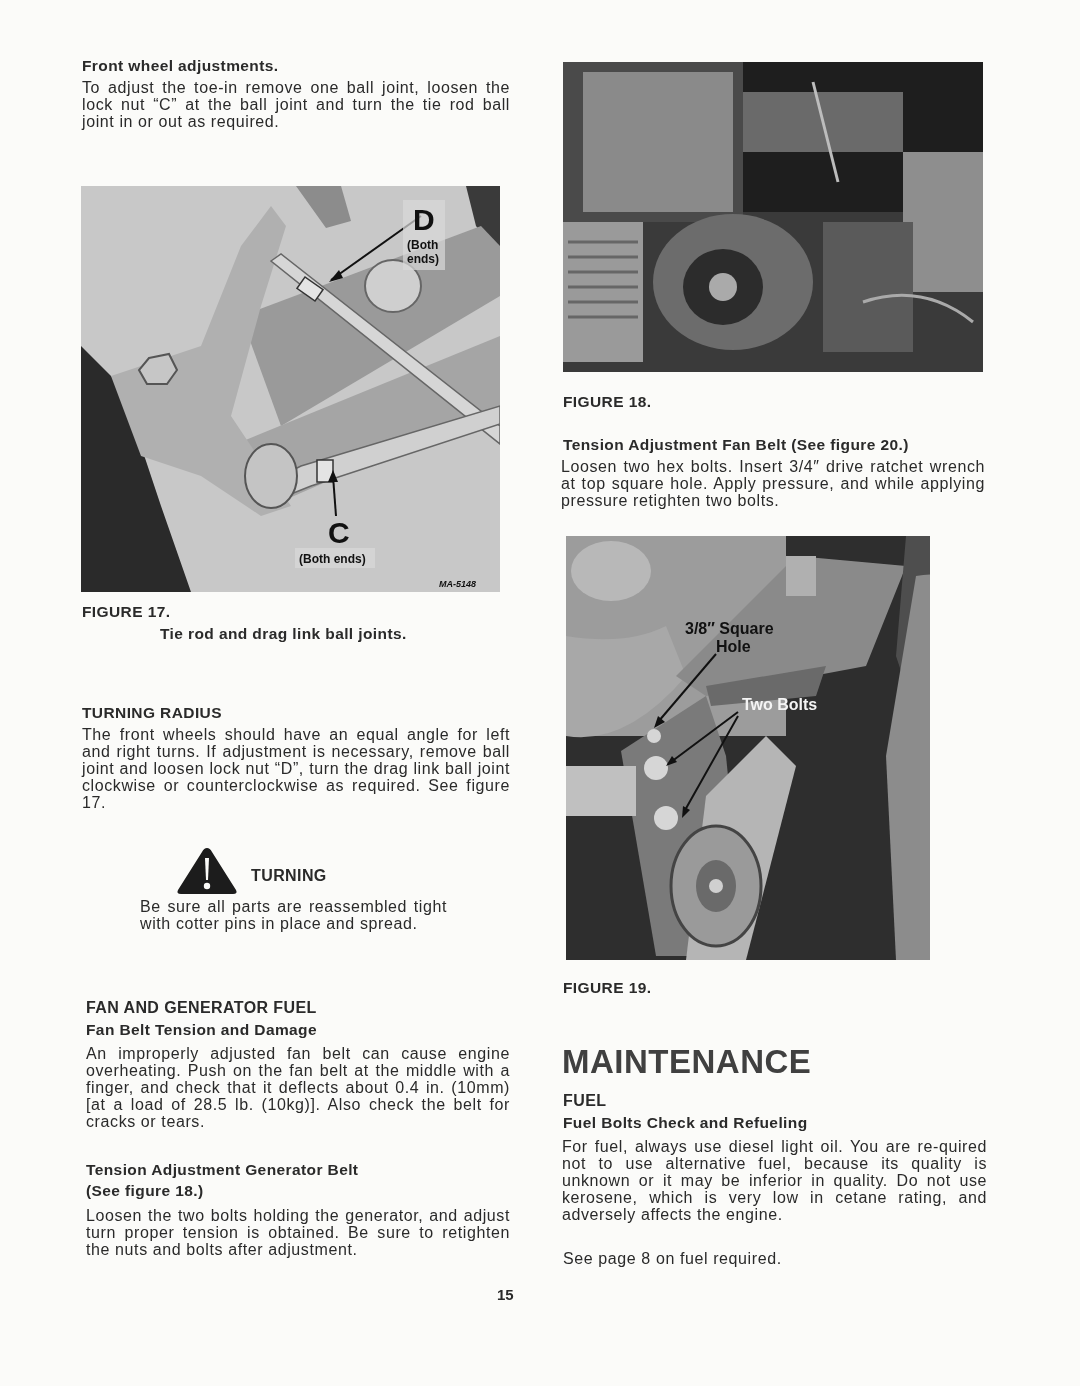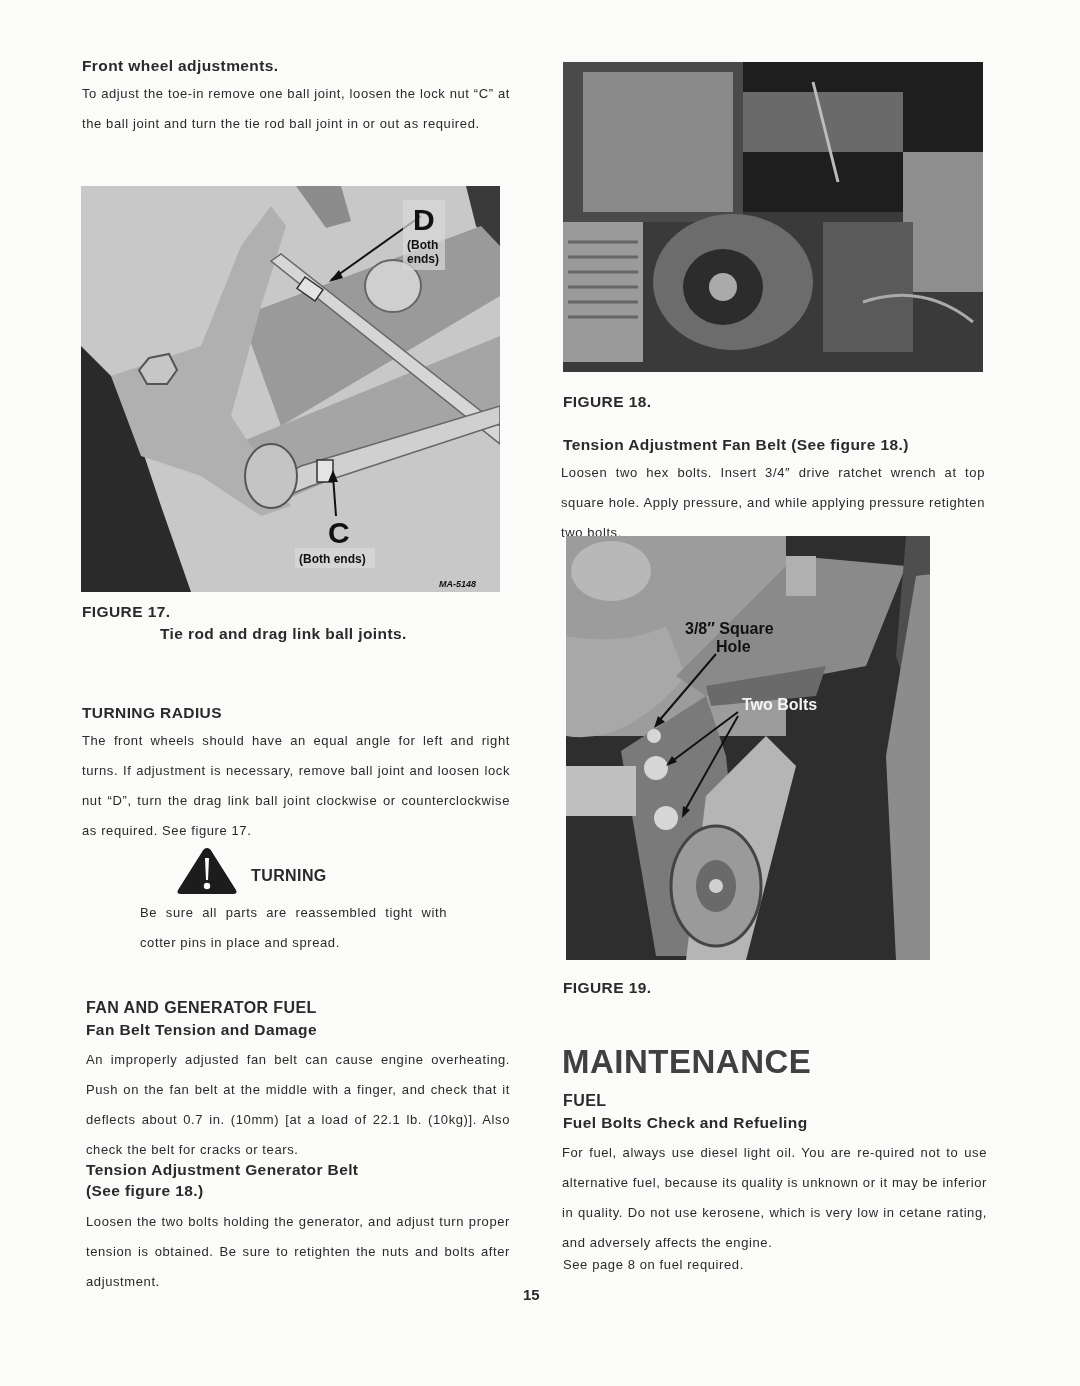--- a/index.html
+++ b/index.html
@@ -1,21 +1,21 @@
 <!DOCTYPE html>
 <html><head>
 <meta charset="utf-8">
 <style>
   html, body { margin:0; padding:0; }
   body {
     width:1080px; height:1386px; background:#fbfbf9; position:relative; overflow:hidden;
     font-family:"Liberation Sans", sans-serif; color:#2a2a2a;
   }
   .abs { position:absolute; }
-  .p { font-size:13px; line-height:30px; letter-spacing:0.6px; text-align:justify; margin:0; }
+  .p { font-size:16px; line-height:17px; letter-spacing:0.6px; text-align:justify; margin:0; }
   .h-bold { font-weight:bold; font-size:15.5px; letter-spacing:0.4px; margin:0; }
   .cap { font-weight:bold; font-size:15.5px; letter-spacing:0.4px; margin:0; }
   .photo { position:absolute; overflow:hidden; }
   .photo svg { display:block; }
   .label-dark { font-family:"Liberation Sans", sans-serif; font-weight:bold; fill:#111; }
   .label-light { font-family:"Liberation Sans", sans-serif; font-weight:bold; fill:#f4f4f4; }
   .maint { font-weight:bold; font-size:33px; letter-spacing:0.5px; margin:0; color:#404040; }
   .pagenum { font-weight:bold; font-size:15px; }
 </style>
 </head>
@@ -78,21 +78,21 @@
     <path d="M31 2 Q34 2 36 6 L60 44 Q62 48 57 48 L5 48 Q0 48 2 44 L26 6 Q28 2 31 2 Z" fill="#1c1c1c"></path>
     <path d="M29 12 L33 12 L32 34 L30 34 Z" fill="#fbfbf9"></path>
     <circle cx="31" cy="40" r="3.2" fill="#fbfbf9"></circle>
   </svg>
 </div>
 <p class="h-bold abs" style="left:251px; top:867px; font-size:16px;">TURNING</p>
 <p class="p abs" style="left:140px; top:898px; width:307px;">Be sure all parts are reassembled tight with cotter pins in place and spread.</p>
 
 <p class="h-bold abs" style="left:86px; top:999px; font-size:16px;">FAN AND GENERATOR FUEL</p>
 <p class="h-bold abs" style="left:86px; top:1021px;">Fan Belt Tension and Damage</p>
-<p class="p abs" style="left:86px; top:1045px; width:424px;">An improperly adjusted fan belt can cause engine overheating. Push on the fan belt at the middle with a finger, and check that it deflects about 0.7 in. (10mm) [at a load of 22.1 lb. (10kg)]. Also check the belt for cracks or tears.</p>
+<p class="p abs" style="left:86px; top:1045px; width:424px;">An improperly adjusted fan belt can cause engine overheating. Push on the fan belt at the middle with a finger, and check that it deflects about 0.4 in. (10mm) [at a load of 28.5 lb. (10kg)]. Also check the belt for cracks or tears.</p>
 
 <p class="h-bold abs" style="left:86px; top:1161px;">Tension Adjustment Generator Belt</p>
 <p class="h-bold abs" style="left:86px; top:1182px;">(See figure 18.)</p>
 <p class="p abs" style="left:86px; top:1207px; width:424px;">Loosen the two bolts holding the generator, and adjust turn proper tension is obtained. Be sure to retighten the nuts and bolts after adjustment.</p>
 
 <div class="photo" style="left:563px; top:62px; width:420px; height:310px;">
   <svg width="420" height="310" viewBox="0 0 420 310">
     <rect width="420" height="310" fill="#3a3a3a"></rect>
     <rect x="0" y="0" width="420" height="150" fill="#1e1e1e"></rect>
     <rect x="0" y="0" width="180" height="160" fill="#4a4a4a"></rect>
@@ -111,21 +111,21 @@
     <ellipse cx="160" cy="225" rx="40" ry="38" fill="#2c2c2c"></ellipse>
     <ellipse cx="160" cy="225" rx="14" ry="14" fill="#aaaaaa"></ellipse>
     <rect x="340" y="90" width="80" height="140" fill="#8e8e8e"></rect>
     <rect x="260" y="160" width="90" height="130" fill="#5a5a5a"></rect>
     <path d="M250 20 Q260 60 275 120" stroke="#bdbdbd" stroke-width="3" fill="none"></path>
     <path d="M300 240 Q360 220 410 260" stroke="#aaaaaa" stroke-width="3" fill="none"></path>
   </svg>
 </div>
 <p class="cap abs" style="left:563px; top:393px;">FIGURE 18.</p>
 
-<p class="h-bold abs" style="left:563px; top:436px;">Tension Adjustment Fan Belt (See figure 18.)</p>
+<p class="h-bold abs" style="left:563px; top:436px;">Tension Adjustment Fan Belt (See figure 20.)</p>
 <p class="p abs" style="left:561px; top:458px; width:424px;">Loosen two hex bolts. Insert 3/4″ drive ratchet wrench at top square hole. Apply pressure, and while applying pressure retighten two bolts.</p>
 
 <div class="photo" style="left:566px; top:536px; width:364px; height:424px;">
   <svg width="416" height="424" viewBox="0 0 416 424">
     <rect width="416" height="424" fill="#2e2e2e"></rect>
     <rect x="0" y="0" width="220" height="200" fill="#9c9c9c"></rect>
     <ellipse cx="45" cy="35" rx="40" ry="30" fill="#b8b8b8"></ellipse>
     <path d="M0 100 Q60 110 100 90 L120 140 Q60 210 0 200 Z" fill="#a8a8a8"></path>
     <path d="M110 140 L230 20 L340 30 L300 130 L140 160 Z" fill="#8a8a8a"></path>
     <path d="M140 150 L260 130 L250 160 L145 170 Z" fill="#6a6a6a"></path>
@@ -159,13 +159,13 @@
   </svg>
 </div>
 <p class="cap abs" style="left:563px; top:979px;">FIGURE 19.</p>
 
 <p class="maint abs" style="left:562px; top:1043px;">MAINTENANCE</p>
 <p class="h-bold abs" style="left:563px; top:1092px; font-size:16px;">FUEL</p>
 <p class="h-bold abs" style="left:563px; top:1114px;">Fuel Bolts Check and Refueling</p>
 <p class="p abs" style="left:562px; top:1138px; width:425px;">For fuel, always use diesel light oil. You are re-quired not to use alternative fuel, because its quality is unknown or it may be inferior in quality. Do not use kerosene, which is very low in cetane rating, and adversely affects the engine.</p>
 <p class="p abs" style="left:563px; top:1250px;">See page 8 on fuel required.</p>
 
-<div class="pagenum abs" style="left:523px; top:1286px;">15</div>
+<div class="pagenum abs" style="left:497px; top:1286px;">15</div>
 
 </body></html>

